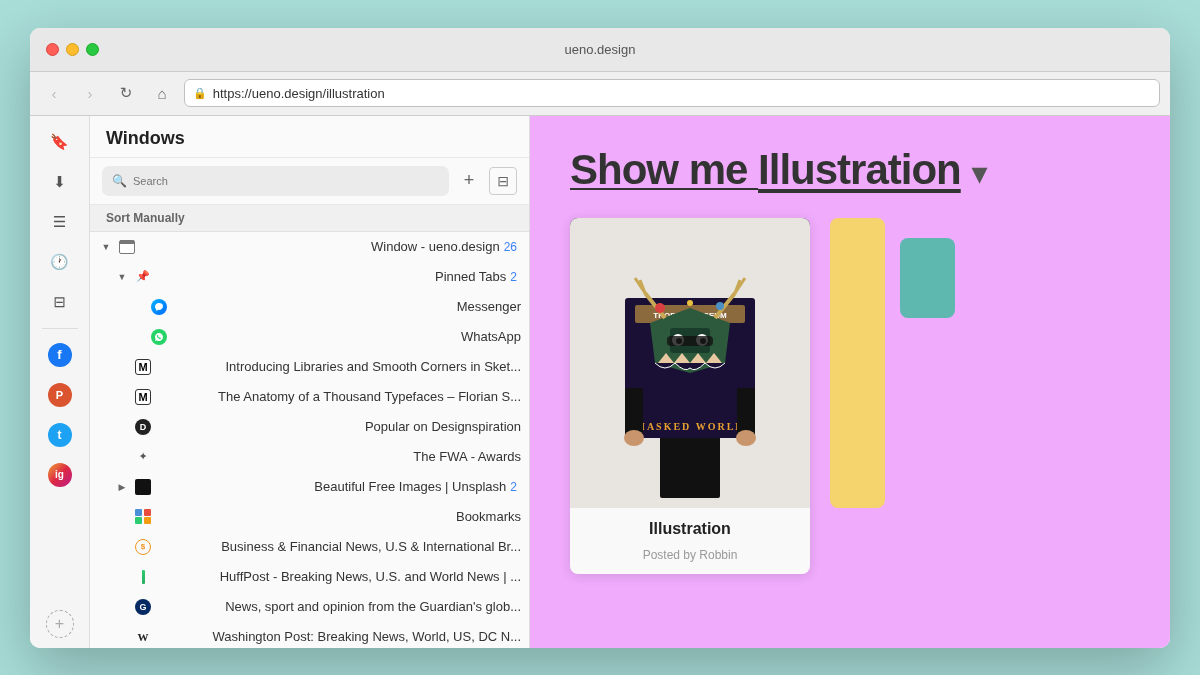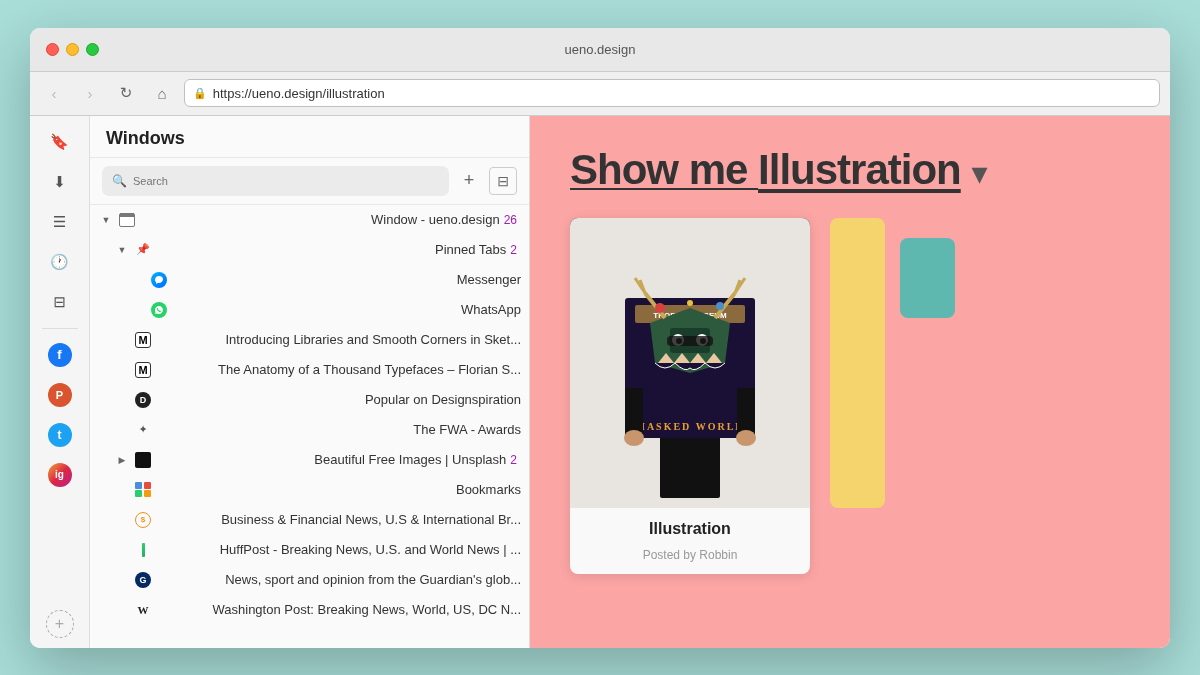--- a/index.html
+++ b/index.html
@@ -262,21 +262,21 @@
     }
     .tree-item-label {
       flex: 1;
       white-space: nowrap;
       overflow: hidden;
       text-overflow: ellipsis;
       text-align: right;
     }
     .tree-item-count {
       font-size: 12px;
-      color: #a21caf;
+      color: #3b82f6;
       margin-right: 4px;
       flex-shrink: 0;
     }
     
     .indent-0 { padding-left: 8px; }
     .indent-1 { padding-left: 24px; }
     .indent-2 { padding-left: 40px; }
 
     
     .fav-window {
@@ -356,21 +356,21 @@
     
     .fav-whatsapp {
       width: 16px; height: 16px;
       border-radius: 50%;
       background: #25d366;
       display: flex; align-items: center; justify-content: center;
     }
     
     .web-content {
       flex: 1;
-      background: #fca5a5;
+      background: #f0abfc;
       overflow: hidden;
       position: relative;
     }
     .web-inner {
       padding: 30px 40px;
     }
     .web-title {
       font-size: 42px;
       font-weight: 300;
       color: #aaa;
@@ -488,20 +488,21 @@
     <div class="windows-panel">
       <div class="windows-header">Windows</div>
       <div class="search-bar-container">
         <div class="search-input-wrapper">
           <span class="search-icon-small">🔍</span>
           <input type="text" placeholder="Search" style="">
         </div>
         <button class="add-window-btn">+</button>
         <button class="new-tab-btn">⊟</button>
       </div>
+      <div class="sort-label">Sort Manually</div>
       <div class="tree-list">
 
         <div class="tree-item indent-0">
           <span class="tree-toggle">▼</span>
           <span class="tree-item-icon">
             <div class="fav-window"></div>
           </span>
           <span class="tree-item-label">Window - ueno.design</span>
           <span class="tree-item-count">26</span>
         </div>

